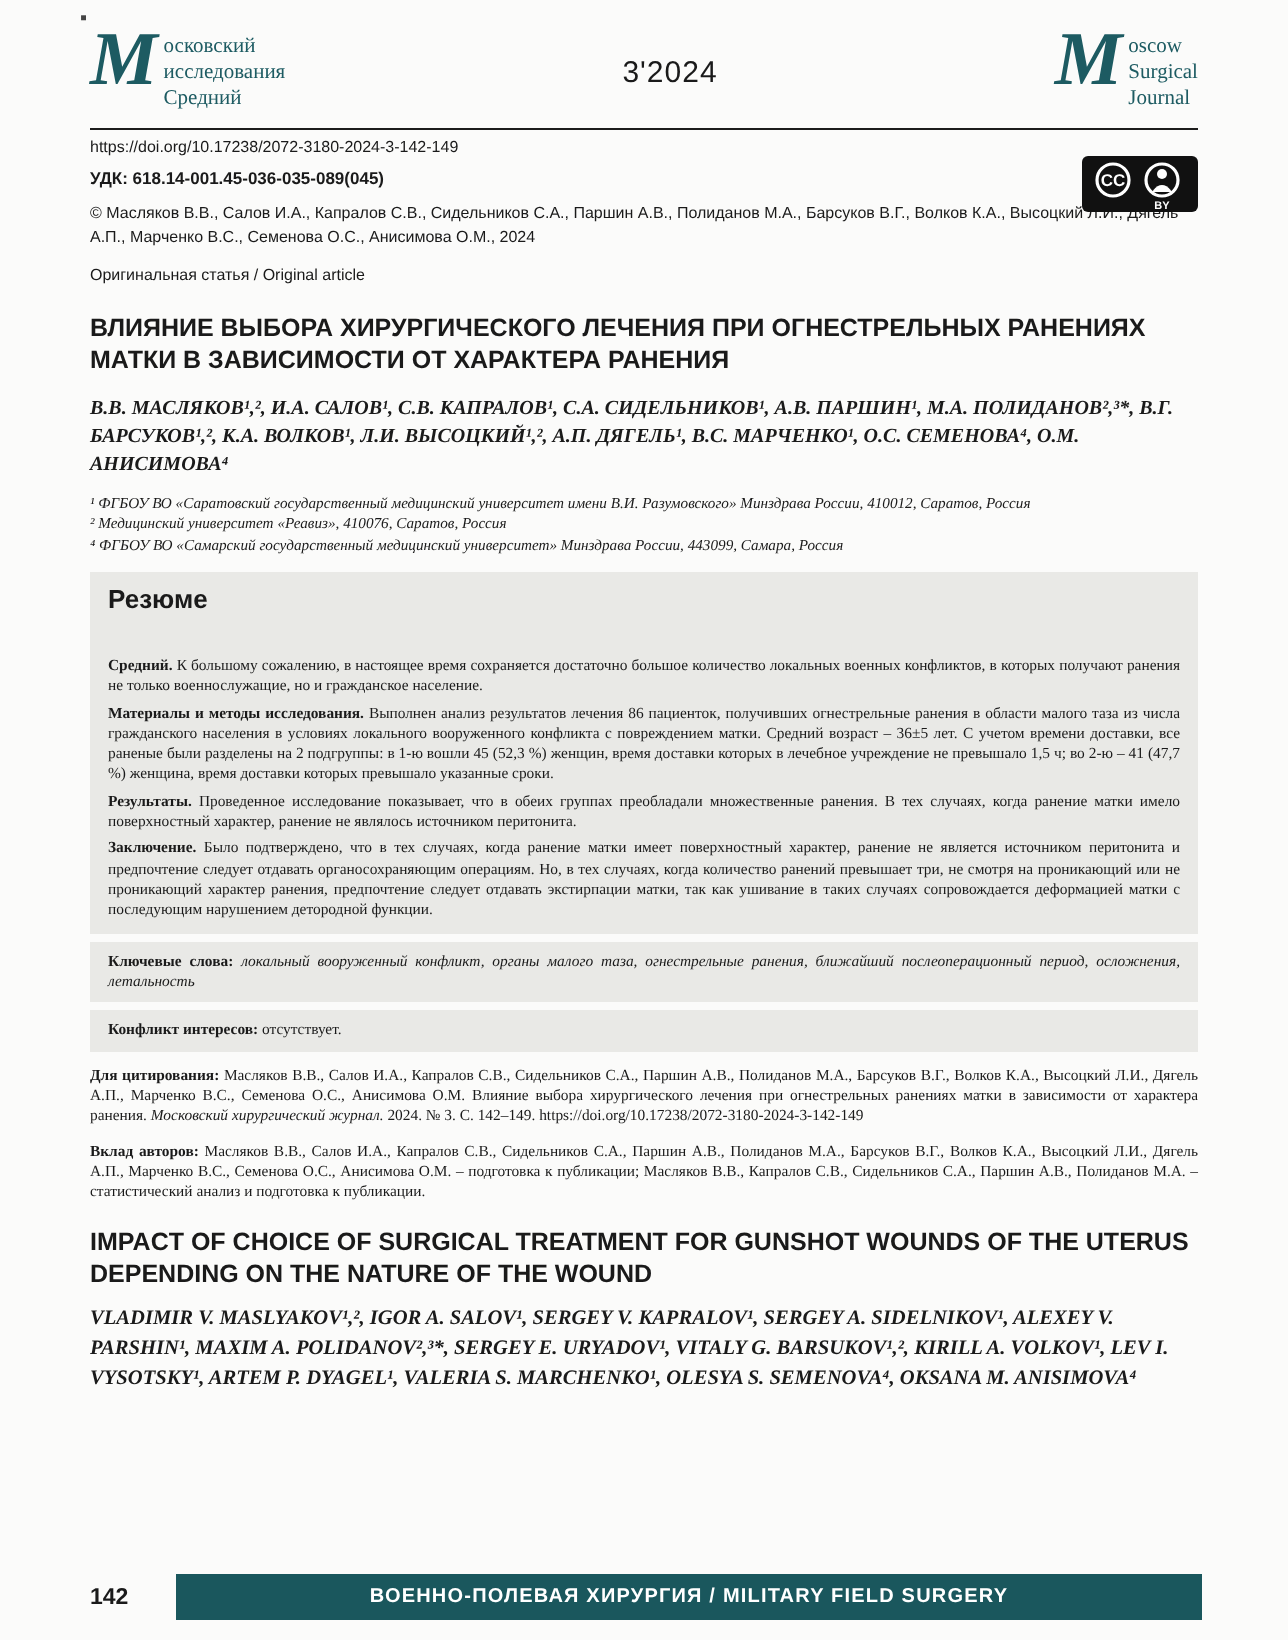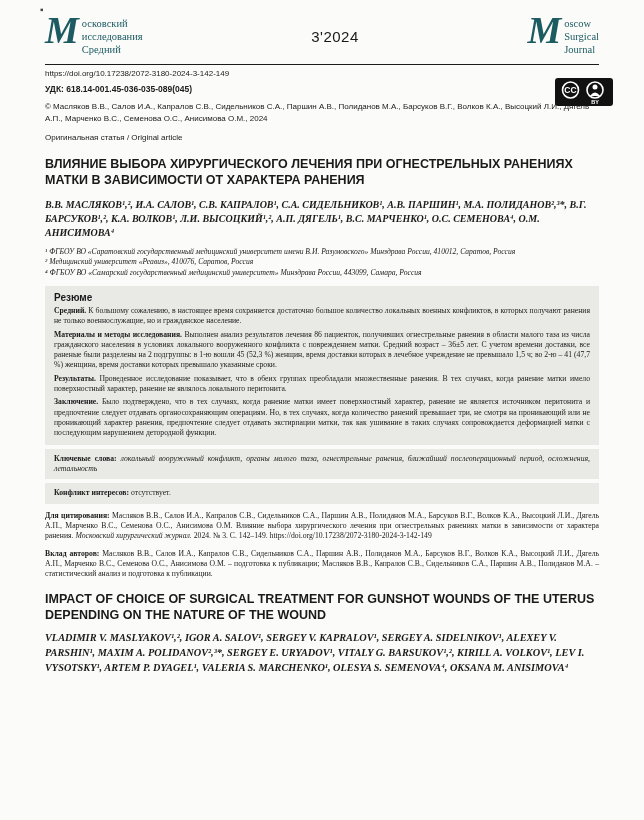--- a/index.html
+++ b/index.html
@@ -36,42 +36,42 @@
   .issue{
     font-size:15px;letter-spacing:.5px;margin-top:14px;
     font-family:"Liberation Sans",sans-serif;
   }
   .rule{border-top:1.6px solid #1c1c1c;margin:8px 45px 0;}
   
   .meta{position:relative;padding:0 45px;}
   .doi{margin-top:4px;font-size:8px;}
   .doi a{color:#1a1a1a;text-decoration:none;}
   .udk{margin-top:6px;font-size:8.5px;font-weight:bold;}
-  .cc-badge{position:absolute;right:31px;top:9px;cursor:pointer;}
+  .cc-badge{position:absolute;right:45px;top:9px;cursor:pointer;}
   .copyright{margin-top:7px;font-size:8px;line-height:1.45;max-width:545px;}
   .article-type{margin-top:8px;font-size:8px;}
   
   .title-ru{
     margin:14px 45px 0;font-size:12.5px;font-weight:700;line-height:1.28;
   }
   .authors-ru{
     margin:10px 45px 0;font-size:10px;font-weight:700;font-style:italic;
     line-height:1.42;font-family:"Liberation Serif",serif;
   }
   .affiliations{margin:7px 45px 0;}
   .affiliations p{
     margin:0;font-size:7.6px;font-style:italic;line-height:1.35;
     font-family:"Liberation Serif",serif;
   }
   
   .gray-box{
     margin:8px 45px 0;background:#e9e9e6;padding:6px 9px;
   }
   .gray-box.tight{margin-top:4px;padding:5px 9px;}
-  .abstract-heading{font-size:10px;font-weight:700;margin:0 0 3px;}
+  .abstract-heading{font-size:13px;font-weight:700;margin:0 0 21px;}
   .abs-p{
     margin:0 0 3px;font-size:7.7px;line-height:1.34;text-align:justify;
     font-family:"Liberation Serif",serif;
   }
   .abs-p:last-child{margin-bottom:0;}
   .abs-p b{font-family:"Liberation Serif",serif;}
   .kw-text{font-style:italic;}
   
   .white-block{
     margin:7px 45px 0;font-size:7.7px;line-height:1.34;text-align:justify;
@@ -153,21 +153,21 @@
   <div class="affiliations">
     <p>¹ ФГБОУ ВО «Саратовский государственный медицинский университет имени В.И. Разумовского» Минздрава России, 410012, Саратов, Россия</p>
     <p>² Медицинский университет «Реавиз», 410076, Саратов, Россия</p>
     <p>⁴ ФГБОУ ВО «Самарский государственный медицинский университет» Минздрава России, 443099, Самара, Россия</p>
   </div>
 
   <div class="gray-box">
     <p class="abstract-heading">Резюме</p>
     <p class="abs-p"><b>Средний.</b> <span>К большому сожалению, в настоящее время сохраняется достаточно большое количество локальных военных конфликтов, в которых получают ранения не только военнослужащие, но и гражданское население.</span></p>
     <p class="abs-p"><b>Материалы и методы исследования.</b> <span>Выполнен анализ результатов лечения 86 пациенток, получивших огнестрельные ранения в области малого таза из числа гражданского населения в условиях локального вооруженного конфликта с повреждением матки. Средний возраст – 36±5 лет. С учетом времени доставки, все раненые были разделены на 2 подгруппы: в 1-ю вошли 45 (52,3 %) женщин, время доставки которых в лечебное учреждение не превышало 1,5 ч; во 2-ю – 41 (47,7 %) женщина, время доставки которых превышало указанные сроки.</span></p>
-    <p class="abs-p"><b>Результаты.</b> <span>Проведенное исследование показывает, что в обеих группах преобладали множественные ранения. В тех случаях, когда ранение матки имело поверхностный характер, ранение не являлось локального перитонита.</span></p>
+    <p class="abs-p"><b>Результаты.</b> <span>Проведенное исследование показывает, что в обеих группах преобладали множественные ранения. В тех случаях, когда ранение матки имело поверхностный характер, ранение не являлось источником перитонита.</span></p>
     <p class="abs-p"><b>Заключение.</b> <span>Было подтверждено, что в тех случаях, когда ранение матки имеет поверхностный характер, ранение не является источником перитонита и предпочтение следует отдавать органосохраняющим операциям. Но, в тех случаях, когда количество ранений превышает три, не смотря на проникающий или не проникающий характер ранения, предпочтение следует отдавать экстирпации матки, так как ушивание в таких случаях сопровождается деформацией матки с последующим нарушением детородной функции.</span></p>
   </div>
 
   <div class="gray-box tight">
     <p class="abs-p"><b>Ключевые слова:</b> <span class="kw-text">локальный вооруженный конфликт, органы малого таза, огнестрельные ранения, ближайший послеоперационный период, осложнения, летальность</span></p>
   </div>
 
   <div class="gray-box tight">
     <p class="abs-p"><b>Конфликт интересов:</b> <span>отсутствует.</span></p>
   </div>
@@ -180,14 +180,18 @@
   </div>
 
   <div class="white-block">
     <b>Вклад авторов:</b>
     <span>Масляков В.В., Салов И.А., Капралов С.В., Сидельников С.А., Паршин А.В., Полиданов М.А., Барсуков В.Г., Волков К.А., Высоцкий Л.И., Дягель А.П., Марченко В.С., Семенова О.С., Анисимова О.М. – подготовка к публикации; Масляков В.В., Капралов С.В., Сидельников С.А., Паршин А.В., Полиданов М.А. – статистический анализ и подготовка к публикации.</span>
   </div>
 
   <div class="title-en">IMPACT OF CHOICE OF SURGICAL TREATMENT FOR GUNSHOT WOUNDS OF THE UTERUS DEPENDING ON THE NATURE OF THE WOUND</div>
   <div class="authors-en">VLADIMIR V. MASLYAKOV¹,², IGOR A. SALOV¹, SERGEY V. KAPRALOV¹, SERGEY A. SIDELNIKOV¹, ALEXEY V. PARSHIN¹, MAXIM A. POLIDANOV²,³*, SERGEY E. URYADOV¹, VITALY G. BARSUKOV¹,², KIRILL A. VOLKOV¹, LEV I. VYSOTSKY¹, ARTEM P. DYAGEL¹, VALERIA S. MARCHENKO¹, OLESYA S. SEMENOVA⁴, OKSANA M. ANISIMOVA⁴</div>
 
+  <div class="footer">
+    <div class="page-num">142</div>
+    <div class="footer-bar">ВОЕННО-ПОЛЕВАЯ ХИРУРГИЯ / MILITARY FIELD SURGERY</div>
+  </div>
 
 </div>
 
 </body></html>

